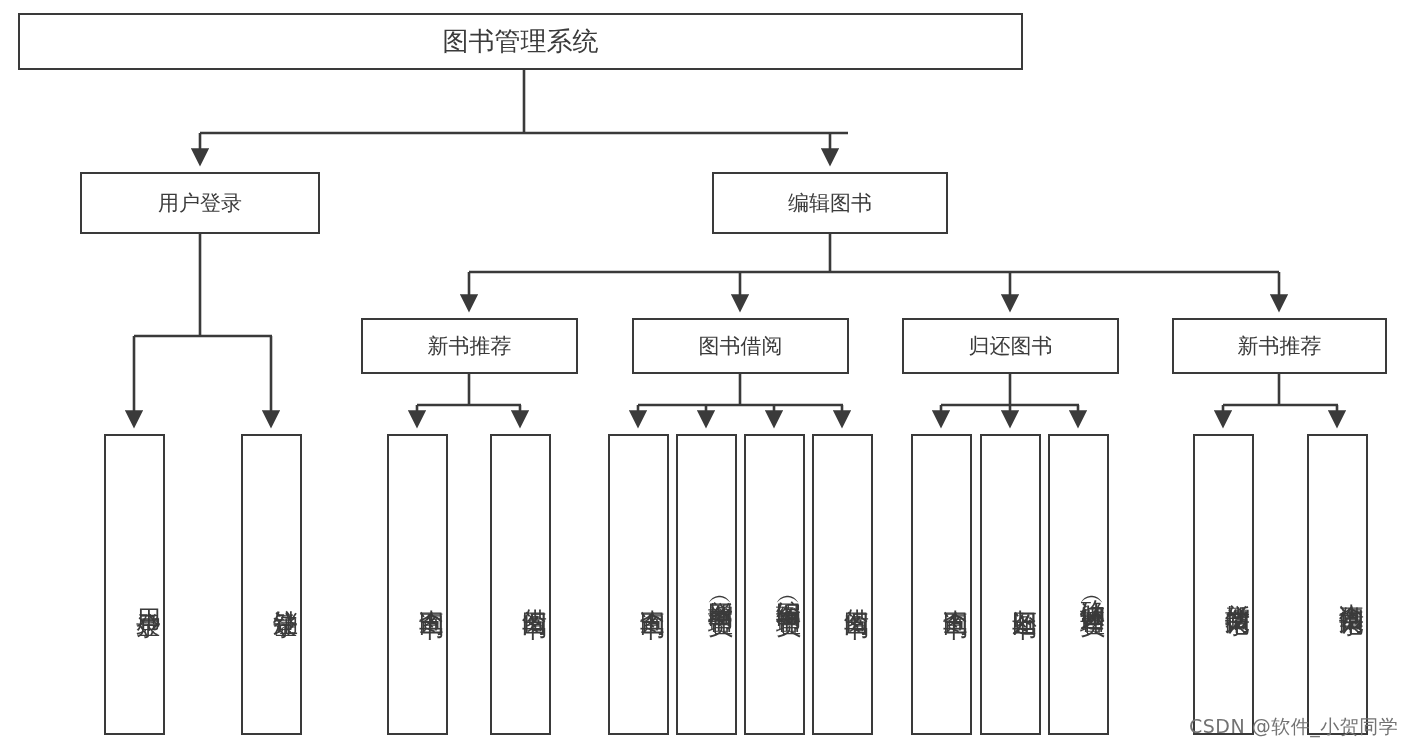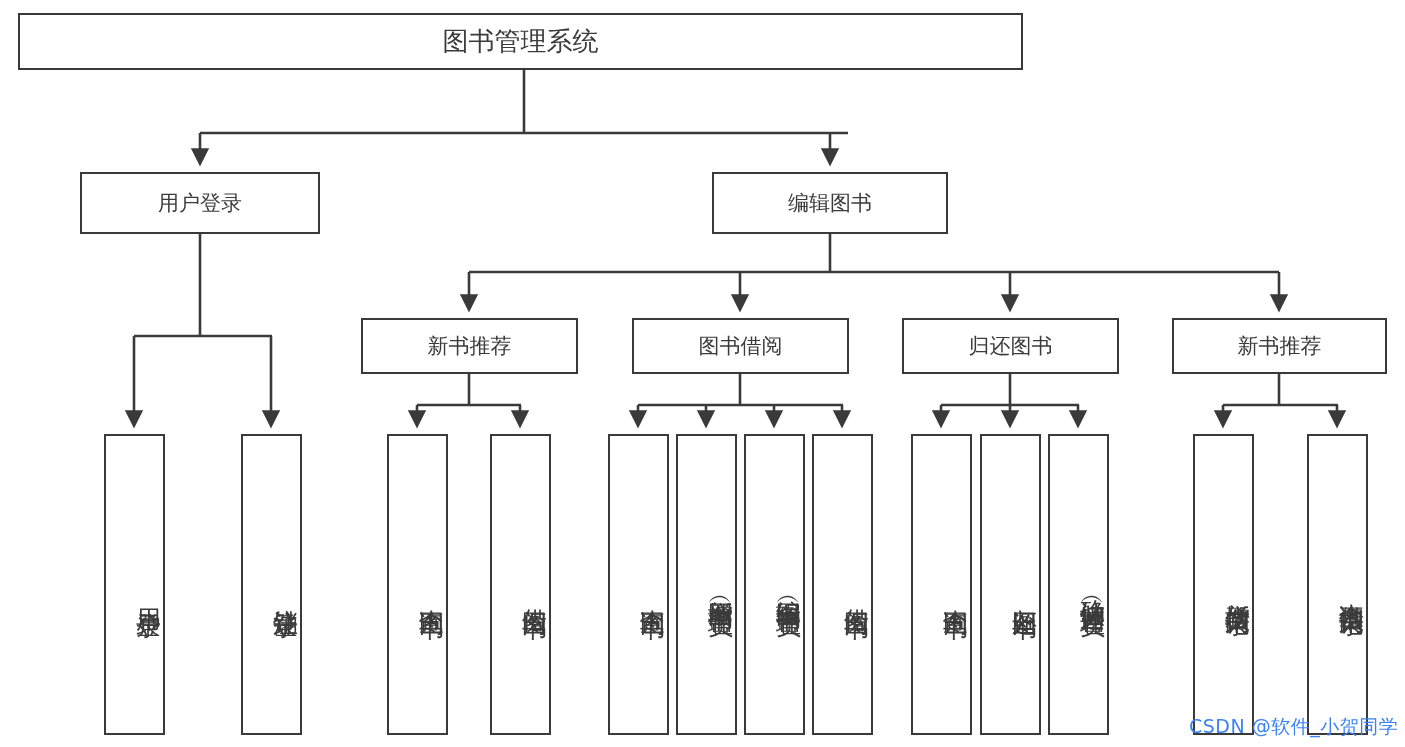--- a/index.html
+++ b/index.html
@@ -57,21 +57,21 @@
     padding-top: 8px;
   }
   .node-label {
     display: block;
   }
   .watermark {
     position: absolute;
     left: 1189px;
     top: 714px;
     font-size: 19px;
-    color: #3b82f6;
+    color: #737373;
     white-space: nowrap;
     letter-spacing: 0.5px;
   }
 </style>
 </head>
 <body>
 
 <div id="diagram">
 
   <svg id="edges" viewBox="0 0 1405 747" width="1405" height="747" xmlns="http://www.w3.org/2000/svg">

